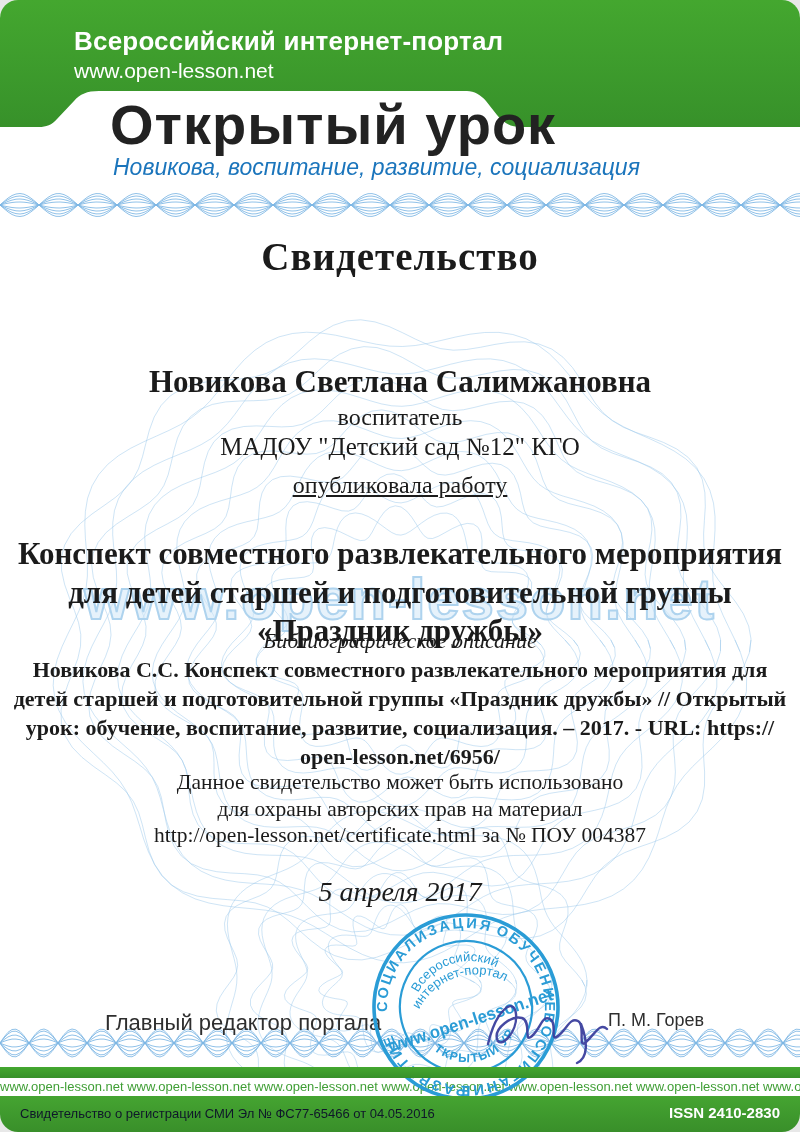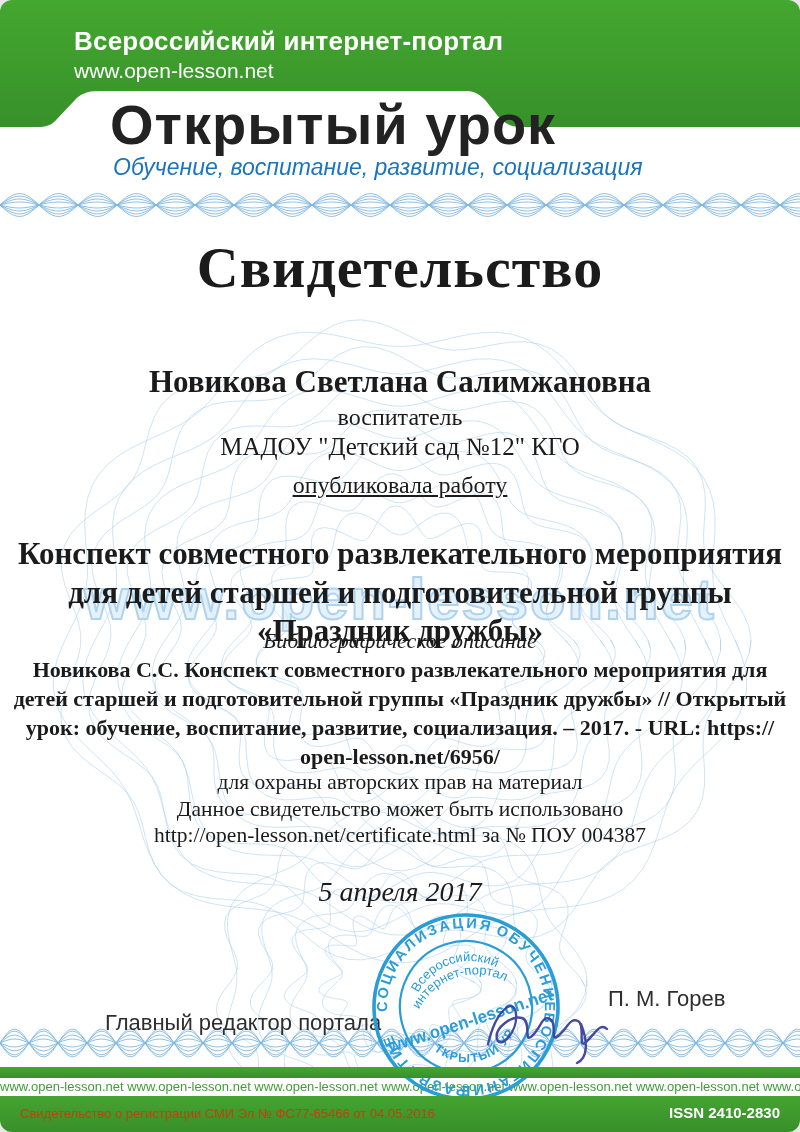--- a/index.html
+++ b/index.html
@@ -1,17 +1,17 @@
 <!DOCTYPE html>
 <html><head>
 <meta charset="utf-8">
 <style>
   html,body{margin:0;padding:0;background:#e8e8e8;}
   .page{position:relative;width:800px;height:1132px;margin:0 auto;background:#ffffff;
-        overflow:hidden;border-radius:12px;font-family:"Liberation Sans",sans-serif;}
+        overflow:hidden;border-radius:18px;font-family:"Liberation Sans",sans-serif;}
   .abs{position:absolute;}
 
   
   .header{top:0;left:0;width:800px;height:190px;z-index:5;}
   .h-portal1{top:26px;left:74px;color:#fff;font-size:26px;font-weight:bold;letter-spacing:.2px;z-index:6;}
   .h-portal2{top:59px;left:74px;color:#fff;font-size:21px;z-index:6;}
   .h-logo{top:92px;left:110px;color:#222;font-size:56px;font-weight:bold;letter-spacing:1px;z-index:6;}
   .h-sub{top:154px;left:113px;color:#1b75bc;font-size:23px;font-style:italic;z-index:6;}
 
   
@@ -19,68 +19,68 @@
   .band-top{top:192px;height:26px;}
   .band-bottom{top:1028px;height:30px;}
   .rosette{top:240px;left:0;width:800px;height:830px;z-index:0;}
   .watermark{top:565px;left:0;width:800px;text-align:center;z-index:1;
              font-size:58px;font-weight:bold;letter-spacing:2px;
              color:rgba(210,232,248,0.55);-webkit-text-stroke:2px #aed3ee;}
 
   
   .serif{font-family:"Liberation Serif",serif;color:#1b1b1b;}
   .ctr{left:0;width:800px;text-align:center;z-index:2;}
-  .cert-title{top:234px;font-size:58px;font-weight:bold;letter-spacing:1px;}
+  .cert-title{top:234px;font-size:39px;font-weight:bold;letter-spacing:1px;}
   .confirm{top:322px;font-size:29px;}
   .name{top:364px;font-size:31px;font-weight:bold;}
   .role{top:404px;font-size:24px;}
   .org{top:433px;font-size:25px;}
   .action{top:472px;font-size:24px;text-decoration:underline;}
   .work-title{top:505px;font-size:31px;font-weight:bold;line-height:38.5px;margin-top:30px;}
   .bib-heading{top:628px;font-size:22px;font-style:italic;}
   .bib-text{top:655px;font-size:22px;font-weight:bold;line-height:29px;}
   .usage{top:769px;font-size:21.5px;line-height:26.5px;}
   .date{top:876px;font-size:28px;font-style:italic;}
 
   
   .sig-role{top:1010px;left:105px;font-size:22px;color:#2e2e2e;z-index:2;}
-  .sig-name{top:986px;left:608px;font-size:22px;color:#2e2e2e;z-index:2;}
+  .sig-name{top:1010px;left:608px;font-size:18px;color:#2e2e2e;z-index:2;}
   .sig-svg{top:992px;left:482px;z-index:4;}
   .stamp-svg{top:908px;left:356px;z-index:3;overflow:visible;}
 
   
   .thin-bar{top:1067px;left:0;width:800px;height:11px;z-index:5;
             background:linear-gradient(#44a72f,#37912a);}
   .url-strip{top:1078px;left:0;width:800px;height:18px;z-index:2;background:#fff;
              overflow:hidden;text-align:center;white-space:nowrap;
              font-size:13px;line-height:18px;color:#3f9e35;}
   .footer-bar{top:1096px;left:0;width:800px;height:36px;z-index:5;
               background:linear-gradient(#45a431,#398f2a);}
-  .f-reg{top:1106px;left:20px;color:#c2410c;font-size:13px;z-index:6;}
+  .f-reg{top:1106px;left:20px;color:#0f172a;font-size:13px;z-index:6;}
   .f-issn{top:1104px;right:20px;color:#fff;font-size:15px;font-weight:bold;z-index:6;}
 </style>
 </head>
 <body>
 
 <div class="page">
 
   <svg class="abs header" width="800" height="190" viewBox="0 0 800 190">
     <defs>
       <linearGradient id="hgrad" x1="0" y1="0" x2="0" y2="1">
         <stop offset="0" stop-color="#44a72f"></stop>
           <stop offset="1" stop-color="#37912a"></stop>
       </linearGradient>
     </defs>
     <path fill="url(#hgrad)" d="M0,0 H800 V127 H521 C509,127 503,122 497,115 L486,101 C481,95 474,91 467,91
          H99 C87,91 80,94 74,101 L57,119 C52,125 46,127 39,127 H0 Z"></path>
   </svg>
   <div class="abs h-portal1">Всероссийский интернет-портал</div>
   <div class="abs h-portal2">www.open-lesson.net</div>
   <div class="abs h-logo">Открытый урок</div>
-  <div class="abs h-sub">Обучение, воспитание, развитие, социализация</div>
+  <div class="abs h-sub">Новикова, воспитание, развитие, социализация</div>
 
   <div class="abs gband band-top">
     <svg id="bandTop" width="800" height="26">
         <path d="M0 13.0 L4 14.0 L8 14.8 L12 15.5 L16 15.9 L20 16.0 L24 15.8 L28 15.3 L32 14.6 L36 13.7 L40 12.8 L44 11.8 L48 11.0 L52 10.4 L56 10.1 L60 10.0 L64 10.3 L68 10.8 L72 11.6 L76 12.5 L80 13.5 L84 14.4 L88 15.2 L92 15.7 L96 16.0 L100 15.9 L104 15.6 L108 15.0 L112 14.2 L116 13.2 L120 12.3 L124 11.4 L128 10.7 L132 10.2 L136 10.0 L140 10.1 L144 10.5 L148 11.2 L152 12.0 L156 13.0 L160 14.0 L164 14.8 L168 15.5 L172 15.9 L176 16.0 L180 15.8 L184 15.3 L188 14.6 L192 13.7 L196 12.8 L200 11.8 L204 11.0 L208 10.4 L212 10.1 L216 10.0 L220 10.3 L224 10.8 L228 11.6 L232 12.5 L236 13.5 L240 14.4 L244 15.2 L248 15.7 L252 16.0 L256 15.9 L260 15.6 L264 15.0 L268 14.2 L272 13.2 L276 12.3 L280 11.4 L284 10.7 L288 10.2 L292 10.0 L296 10.1 L300 10.5 L304 11.2 L308 12.0 L312 13.0 L316 14.0 L320 14.8 L324 15.5 L328 15.9 L332 16.0 L336 15.8 L340 15.3 L344 14.6 L348 13.7 L352 12.8 L356 11.8 L360 11.0 L364 10.4 L368 10.1 L372 10.0 L376 10.3 L380 10.8 L384 11.6 L388 12.5 L392 13.5 L396 14.4 L400 15.2 L404 15.7 L408 16.0 L412 15.9 L416 15.6 L420 15.0 L424 14.2 L428 13.2 L432 12.3 L436 11.4 L440 10.7 L444 10.2 L448 10.0 L452 10.1 L456 10.5 L460 11.2 L464 12.0 L468 13.0 L472 14.0 L476 14.8 L480 15.5 L484 15.9 L488 16.0 L492 15.8 L496 15.3 L500 14.6 L504 13.7 L508 12.8 L512 11.8 L516 11.0 L520 10.4 L524 10.1 L528 10.0 L532 10.3 L536 10.8 L540 11.6 L544 12.5 L548 13.5 L552 14.4 L556 15.2 L560 15.7 L564 16.0 L568 15.9 L572 15.6 L576 15.0 L580 14.2 L584 13.2 L588 12.3 L592 11.4 L596 10.7 L600 10.2 L604 10.0 L608 10.1 L612 10.5 L616 11.2 L620 12.0 L624 13.0 L628 14.0 L632 14.8 L636 15.5 L640 15.9 L644 16.0 L648 15.8 L652 15.3 L656 14.6 L660 13.7 L664 12.8 L668 11.8 L672 11.0 L676 10.4 L680 10.1 L684 10.0 L688 10.3 L692 10.8 L696 11.6 L700 12.5 L704 13.5 L708 14.4 L712 15.2 L716 15.7 L720 16.0 L724 15.9 L728 15.6 L732 15.0 L736 14.2 L740 13.2 L744 12.3 L748 11.4 L752 10.7 L756 10.2 L760 10.0 L764 10.1 L768 10.5 L772 11.2 L776 12.0 L780 13.0 L784 14.0 L788 14.8 L792 15.5 L796 15.9 L800 16.0" fill="none" stroke="#7db6e4" stroke-width="1" opacity="0.85"></path>
         <path d="M0 13.0 L4 12.0 L8 11.2 L12 10.5 L16 10.1 L20 10.0 L24 10.2 L28 10.7 L32 11.4 L36 12.3 L40 13.2 L44 14.2 L48 15.0 L52 15.6 L56 15.9 L60 16.0 L64 15.7 L68 15.2 L72 14.4 L76 13.5 L80 12.5 L84 11.6 L88 10.8 L92 10.3 L96 10.0 L100 10.1 L104 10.4 L108 11.0 L112 11.8 L116 12.8 L120 13.7 L124 14.6 L128 15.3 L132 15.8 L136 16.0 L140 15.9 L144 15.5 L148 14.8 L152 14.0 L156 13.0 L160 12.0 L164 11.2 L168 10.5 L172 10.1 L176 10.0 L180 10.2 L184 10.7 L188 11.4 L192 12.3 L196 13.2 L200 14.2 L204 15.0 L208 15.6 L212 15.9 L216 16.0 L220 15.7 L224 15.2 L228 14.4 L232 13.5 L236 12.5 L240 11.6 L244 10.8 L248 10.3 L252 10.0 L256 10.1 L260 10.4 L264 11.0 L268 11.8 L272 12.8 L276 13.7 L280 14.6 L284 15.3 L288 15.8 L292 16.0 L296 15.9 L300 15.5 L304 14.8 L308 14.0 L312 13.0 L316 12.0 L320 11.2 L324 10.5 L328 10.1 L332 10.0 L336 10.2 L340 10.7 L344 11.4 L348 12.3 L352 13.2 L356 14.2 L360 15.0 L364 15.6 L368 15.9 L372 16.0 L376 15.7 L380 15.2 L384 14.4 L388 13.5 L392 12.5 L396 11.6 L400 10.8 L404 10.3 L408 10.0 L412 10.1 L416 10.4 L420 11.0 L424 11.8 L428 12.8 L432 13.7 L436 14.6 L440 15.3 L444 15.8 L448 16.0 L452 15.9 L456 15.5 L460 14.8 L464 14.0 L468 13.0 L472 12.0 L476 11.2 L480 10.5 L484 10.1 L488 10.0 L492 10.2 L496 10.7 L500 11.4 L504 12.3 L508 13.2 L512 14.2 L516 15.0 L520 15.6 L524 15.9 L528 16.0 L532 15.7 L536 15.2 L540 14.4 L544 13.5 L548 12.5 L552 11.6 L556 10.8 L560 10.3 L564 10.0 L568 10.1 L572 10.4 L576 11.0 L580 11.8 L584 12.8 L588 13.7 L592 14.6 L596 15.3 L600 15.8 L604 16.0 L608 15.9 L612 15.5 L616 14.8 L620 14.0 L624 13.0 L628 12.0 L632 11.2 L636 10.5 L640 10.1 L644 10.0 L648 10.2 L652 10.7 L656 11.4 L660 12.3 L664 13.2 L668 14.2 L672 15.0 L676 15.6 L680 15.9 L684 16.0 L688 15.7 L692 15.2 L696 14.4 L700 13.5 L704 12.5 L708 11.6 L712 10.8 L716 10.3 L720 10.0 L724 10.1 L728 10.4 L732 11.0 L736 11.8 L740 12.8 L744 13.7 L748 14.6 L752 15.3 L756 15.8 L760 16.0 L764 15.9 L768 15.5 L772 14.8 L776 14.0 L780 13.0 L784 12.0 L788 11.2 L792 10.5 L796 10.1 L800 10.0" fill="none" stroke="#7db6e4" stroke-width="1" opacity="0.85"></path>
         <path d="M0 13.0 L4 14.9 L8 16.6 L12 17.9 L16 18.8 L20 19.0 L24 18.6 L28 17.6 L32 16.2 L36 14.4 L40 12.5 L44 10.6 L48 9.0 L52 7.8 L56 7.1 L60 7.0 L64 7.6 L68 8.7 L72 10.2 L76 12.0 L80 14.0 L84 15.8 L88 17.3 L92 18.4 L96 19.0 L100 18.9 L104 18.2 L108 17.0 L112 15.4 L116 13.5 L120 11.6 L124 9.8 L128 8.4 L132 7.4 L136 7.0 L140 7.2 L144 8.1 L148 9.4 L152 11.1 L156 13.0 L160 14.9 L164 16.6 L168 17.9 L172 18.8 L176 19.0 L180 18.6 L184 17.6 L188 16.2 L192 14.4 L196 12.5 L200 10.6 L204 9.0 L208 7.8 L212 7.1 L216 7.0 L220 7.6 L224 8.7 L228 10.2 L232 12.0 L236 14.0 L240 15.8 L244 17.3 L248 18.4 L252 19.0 L256 18.9 L260 18.2 L264 17.0 L268 15.4 L272 13.5 L276 11.6 L280 9.8 L284 8.4 L288 7.4 L292 7.0 L296 7.2 L300 8.1 L304 9.4 L308 11.1 L312 13.0 L316 14.9 L320 16.6 L324 17.9 L328 18.8 L332 19.0 L336 18.6 L340 17.6 L344 16.2 L348 14.4 L352 12.5 L356 10.6 L360 9.0 L364 7.8 L368 7.1 L372 7.0 L376 7.6 L380 8.7 L384 10.2 L388 12.0 L392 14.0 L396 15.8 L400 17.3 L404 18.4 L408 19.0 L412 18.9 L416 18.2 L420 17.0 L424 15.4 L428 13.5 L432 11.6 L436 9.8 L440 8.4 L444 7.4 L448 7.0 L452 7.2 L456 8.1 L460 9.4 L464 11.1 L468 13.0 L472 14.9 L476 16.6 L480 17.9 L484 18.8 L488 19.0 L492 18.6 L496 17.6 L500 16.2 L504 14.4 L508 12.5 L512 10.6 L516 9.0 L520 7.8 L524 7.1 L528 7.0 L532 7.6 L536 8.7 L540 10.2 L544 12.0 L548 14.0 L552 15.8 L556 17.3 L560 18.4 L564 19.0 L568 18.9 L572 18.2 L576 17.0 L580 15.4 L584 13.5 L588 11.6 L592 9.8 L596 8.4 L600 7.4 L604 7.0 L608 7.2 L612 8.1 L616 9.4 L620 11.1 L624 13.0 L628 14.9 L632 16.6 L636 17.9 L640 18.8 L644 19.0 L648 18.6 L652 17.6 L656 16.2 L660 14.4 L664 12.5 L668 10.6 L672 9.0 L676 7.8 L680 7.1 L684 7.0 L688 7.6 L692 8.7 L696 10.2 L700 12.0 L704 14.0 L708 15.8 L712 17.3 L716 18.4 L720 19.0 L724 18.9 L728 18.2 L732 17.0 L736 15.4 L740 13.5 L744 11.6 L748 9.8 L752 8.4 L756 7.4 L760 7.0 L764 7.2 L768 8.1 L772 9.4 L776 11.1 L780 13.0 L784 14.9 L788 16.6 L792 17.9 L796 18.8 L800 19.0" fill="none" stroke="#7db6e4" stroke-width="1" opacity="0.85"></path>
         <path d="M0 13.0 L4 11.1 L8 9.4 L12 8.1 L16 7.2 L20 7.0 L24 7.4 L28 8.4 L32 9.8 L36 11.6 L40 13.5 L44 15.4 L48 17.0 L52 18.2 L56 18.9 L60 19.0 L64 18.4 L68 17.3 L72 15.8 L76 14.0 L80 12.0 L84 10.2 L88 8.7 L92 7.6 L96 7.0 L100 7.1 L104 7.8 L108 9.0 L112 10.6 L116 12.5 L120 14.4 L124 16.2 L128 17.6 L132 18.6 L136 19.0 L140 18.8 L144 17.9 L148 16.6 L152 14.9 L156 13.0 L160 11.1 L164 9.4 L168 8.1 L172 7.2 L176 7.0 L180 7.4 L184 8.4 L188 9.8 L192 11.6 L196 13.5 L200 15.4 L204 17.0 L208 18.2 L212 18.9 L216 19.0 L220 18.4 L224 17.3 L228 15.8 L232 14.0 L236 12.0 L240 10.2 L244 8.7 L248 7.6 L252 7.0 L256 7.1 L260 7.8 L264 9.0 L268 10.6 L272 12.5 L276 14.4 L280 16.2 L284 17.6 L288 18.6 L292 19.0 L296 18.8 L300 17.9 L304 16.6 L308 14.9 L312 13.0 L316 11.1 L320 9.4 L324 8.1 L328 7.2 L332 7.0 L336 7.4 L340 8.4 L344 9.8 L348 11.6 L352 13.5 L356 15.4 L360 17.0 L364 18.2 L368 18.9 L372 19.0 L376 18.4 L380 17.3 L384 15.8 L388 14.0 L392 12.0 L396 10.2 L400 8.7 L404 7.6 L408 7.0 L412 7.1 L416 7.8 L420 9.0 L424 10.6 L428 12.5 L432 14.4 L436 16.2 L440 17.6 L444 18.6 L448 19.0 L452 18.8 L456 17.9 L460 16.6 L464 14.9 L468 13.0 L472 11.1 L476 9.4 L480 8.1 L484 7.2 L488 7.0 L492 7.4 L496 8.4 L500 9.8 L504 11.6 L508 13.5 L512 15.4 L516 17.0 L520 18.2 L524 18.9 L528 19.0 L532 18.4 L536 17.3 L540 15.8 L544 14.0 L548 12.0 L552 10.2 L556 8.7 L560 7.6 L564 7.0 L568 7.1 L572 7.8 L576 9.0 L580 10.6 L584 12.5 L588 14.4 L592 16.2 L596 17.6 L600 18.6 L604 19.0 L608 18.8 L612 17.9 L616 16.6 L620 14.9 L624 13.0 L628 11.1 L632 9.4 L636 8.1 L640 7.2 L644 7.0 L648 7.4 L652 8.4 L656 9.8 L660 11.6 L664 13.5 L668 15.4 L672 17.0 L676 18.2 L680 18.9 L684 19.0 L688 18.4 L692 17.3 L696 15.8 L700 14.0 L704 12.0 L708 10.2 L712 8.7 L716 7.6 L720 7.0 L724 7.1 L728 7.8 L732 9.0 L736 10.6 L740 12.5 L744 14.4 L748 16.2 L752 17.6 L756 18.6 L760 19.0 L764 18.8 L768 17.9 L772 16.6 L776 14.9 L780 13.0 L784 11.1 L788 9.4 L792 8.1 L796 7.2 L800 7.0" fill="none" stroke="#7db6e4" stroke-width="1" opacity="0.85"></path>
         <path d="M0 13.0 L4 15.9 L8 18.4 L12 20.4 L16 21.6 L20 22.0 L24 21.4 L28 20.0 L32 17.8 L36 15.2 L40 12.3 L44 9.5 L48 7.0 L52 5.2 L56 4.2 L60 4.1 L64 4.9 L68 6.5 L72 8.8 L76 11.6 L80 14.4 L84 17.2 L88 19.5 L92 21.1 L96 21.9 L100 21.8 L104 20.8 L108 19.0 L112 16.5 L116 13.7 L120 10.8 L124 8.2 L128 6.0 L132 4.6 L136 4.0 L140 4.4 L144 5.6 L148 7.6 L152 10.1 L156 13.0 L160 15.9 L164 18.4 L168 20.4 L172 21.6 L176 22.0 L180 21.4 L184 20.0 L188 17.8 L192 15.2 L196 12.3 L200 9.5 L204 7.0 L208 5.2 L212 4.2 L216 4.1 L220 4.9 L224 6.5 L228 8.8 L232 11.6 L236 14.4 L240 17.2 L244 19.5 L248 21.1 L252 21.9 L256 21.8 L260 20.8 L264 19.0 L268 16.5 L272 13.7 L276 10.8 L280 8.2 L284 6.0 L288 4.6 L292 4.0 L296 4.4 L300 5.6 L304 7.6 L308 10.1 L312 13.0 L316 15.9 L320 18.4 L324 20.4 L328 21.6 L332 22.0 L336 21.4 L340 20.0 L344 17.8 L348 15.2 L352 12.3 L356 9.5 L360 7.0 L364 5.2 L368 4.2 L372 4.1 L376 4.9 L380 6.5 L384 8.8 L388 11.6 L392 14.4 L396 17.2 L400 19.5 L404 21.1 L408 21.9 L412 21.8 L416 20.8 L420 19.0 L424 16.5 L428 13.7 L432 10.8 L436 8.2 L440 6.0 L444 4.6 L448 4.0 L452 4.4 L456 5.6 L460 7.6 L464 10.1 L468 13.0 L472 15.9 L476 18.4 L480 20.4 L484 21.6 L488 22.0 L492 21.4 L496 20.0 L500 17.8 L504 15.2 L508 12.3 L512 9.5 L516 7.0 L520 5.2 L524 4.2 L528 4.1 L532 4.9 L536 6.5 L540 8.8 L544 11.6 L548 14.4 L552 17.2 L556 19.5 L560 21.1 L564 21.9 L568 21.8 L572 20.8 L576 19.0 L580 16.5 L584 13.7 L588 10.8 L592 8.2 L596 6.0 L600 4.6 L604 4.0 L608 4.4 L612 5.6 L616 7.6 L620 10.1 L624 13.0 L628 15.9 L632 18.4 L636 20.4 L640 21.6 L644 22.0 L648 21.4 L652 20.0 L656 17.8 L660 15.2 L664 12.3 L668 9.5 L672 7.0 L676 5.2 L680 4.2 L684 4.1 L688 4.9 L692 6.5 L696 8.8 L700 11.6 L704 14.4 L708 17.2 L712 19.5 L716 21.1 L720 21.9 L724 21.8 L728 20.8 L732 19.0 L736 16.5 L740 13.7 L744 10.8 L748 8.2 L752 6.0 L756 4.6 L760 4.0 L764 4.4 L768 5.6 L772 7.6 L776 10.1 L780 13.0 L784 15.9 L788 18.4 L792 20.4 L796 21.6 L800 22.0" fill="none" stroke="#7db6e4" stroke-width="1" opacity="0.85"></path>
         <path d="M0 13.0 L4 10.1 L8 7.6 L12 5.6 L16 4.4 L20 4.0 L24 4.6 L28 6.0 L32 8.2 L36 10.8 L40 13.7 L44 16.5 L48 19.0 L52 20.8 L56 21.8 L60 21.9 L64 21.1 L68 19.5 L72 17.2 L76 14.4 L80 11.6 L84 8.8 L88 6.5 L92 4.9 L96 4.1 L100 4.2 L104 5.2 L108 7.0 L112 9.5 L116 12.3 L120 15.2 L124 17.8 L128 20.0 L132 21.4 L136 22.0 L140 21.6 L144 20.4 L148 18.4 L152 15.9 L156 13.0 L160 10.1 L164 7.6 L168 5.6 L172 4.4 L176 4.0 L180 4.6 L184 6.0 L188 8.2 L192 10.8 L196 13.7 L200 16.5 L204 19.0 L208 20.8 L212 21.8 L216 21.9 L220 21.1 L224 19.5 L228 17.2 L232 14.4 L236 11.6 L240 8.8 L244 6.5 L248 4.9 L252 4.1 L256 4.2 L260 5.2 L264 7.0 L268 9.5 L272 12.3 L276 15.2 L280 17.8 L284 20.0 L288 21.4 L292 22.0 L296 21.6 L300 20.4 L304 18.4 L308 15.9 L312 13.0 L316 10.1 L320 7.6 L324 5.6 L328 4.4 L332 4.0 L336 4.6 L340 6.0 L344 8.2 L348 10.8 L352 13.7 L356 16.5 L360 19.0 L364 20.8 L368 21.8 L372 21.9 L376 21.1 L380 19.5 L384 17.2 L388 14.4 L392 11.6 L396 8.8 L400 6.5 L404 4.9 L408 4.1 L412 4.2 L416 5.2 L420 7.0 L424 9.5 L428 12.3 L432 15.2 L436 17.8 L440 20.0 L444 21.4 L448 22.0 L452 21.6 L456 20.4 L460 18.4 L464 15.9 L468 13.0 L472 10.1 L476 7.6 L480 5.6 L484 4.4 L488 4.0 L492 4.6 L496 6.0 L500 8.2 L504 10.8 L508 13.7 L512 16.5 L516 19.0 L520 20.8 L524 21.8 L528 21.9 L532 21.1 L536 19.5 L540 17.2 L544 14.4 L548 11.6 L552 8.8 L556 6.5 L560 4.9 L564 4.1 L568 4.2 L572 5.2 L576 7.0 L580 9.5 L584 12.3 L588 15.2 L592 17.8 L596 20.0 L600 21.4 L604 22.0 L608 21.6 L612 20.4 L616 18.4 L620 15.9 L624 13.0 L628 10.1 L632 7.6 L636 5.6 L640 4.4 L644 4.0 L648 4.6 L652 6.0 L656 8.2 L660 10.8 L664 13.7 L668 16.5 L672 19.0 L676 20.8 L680 21.8 L684 21.9 L688 21.1 L692 19.5 L696 17.2 L700 14.4 L704 11.6 L708 8.8 L712 6.5 L716 4.9 L720 4.1 L724 4.2 L728 5.2 L732 7.0 L736 9.5 L740 12.3 L744 15.2 L748 17.8 L752 20.0 L756 21.4 L760 22.0 L764 21.6 L768 20.4 L772 18.4 L776 15.9 L780 13.0 L784 10.1 L788 7.6 L792 5.6 L796 4.4 L800 4.0" fill="none" stroke="#7db6e4" stroke-width="1" opacity="0.85"></path>
         <path d="M0 13.0 L4 16.6 L8 19.9 L12 22.5 L16 24.0 L20 24.5 L24 23.8 L28 21.9 L32 19.1 L36 15.8 L40 12.1 L44 8.5 L48 5.4 L52 3.0 L56 1.7 L60 1.6 L64 2.6 L68 4.7 L72 7.7 L76 11.2 L80 14.8 L84 18.3 L88 21.3 L92 23.4 L96 24.4 L100 24.3 L104 23.0 L108 20.6 L112 17.5 L116 13.9 L120 10.2 L124 6.9 L128 4.1 L132 2.2 L136 1.5 L140 2.0 L144 3.5 L148 6.1 L152 9.4 L156 13.0 L160 16.6 L164 19.9 L168 22.5 L172 24.0 L176 24.5 L180 23.8 L184 21.9 L188 19.1 L192 15.8 L196 12.1 L200 8.5 L204 5.4 L208 3.0 L212 1.7 L216 1.6 L220 2.6 L224 4.7 L228 7.7 L232 11.2 L236 14.8 L240 18.3 L244 21.3 L248 23.4 L252 24.4 L256 24.3 L260 23.0 L264 20.6 L268 17.5 L272 13.9 L276 10.2 L280 6.9 L284 4.1 L288 2.2 L292 1.5 L296 2.0 L300 3.5 L304 6.1 L308 9.4 L312 13.0 L316 16.6 L320 19.9 L324 22.5 L328 24.0 L332 24.5 L336 23.8 L340 21.9 L344 19.1 L348 15.8 L352 12.1 L356 8.5 L360 5.4 L364 3.0 L368 1.7 L372 1.6 L376 2.6 L380 4.7 L384 7.7 L388 11.2 L392 14.8 L396 18.3 L400 21.3 L404 23.4 L408 24.4 L412 24.3 L416 23.0 L420 20.6 L424 17.5 L428 13.9 L432 10.2 L436 6.9 L440 4.1 L444 2.2 L448 1.5 L452 2.0 L456 3.5 L460 6.1 L464 9.4 L468 13.0 L472 16.6 L476 19.9 L480 22.5 L484 24.0 L488 24.5 L492 23.8 L496 21.9 L500 19.1 L504 15.8 L508 12.1 L512 8.5 L516 5.4 L520 3.0 L524 1.7 L528 1.6 L532 2.6 L536 4.7 L540 7.7 L544 11.2 L548 14.8 L552 18.3 L556 21.3 L560 23.4 L564 24.4 L568 24.3 L572 23.0 L576 20.6 L580 17.5 L584 13.9 L588 10.2 L592 6.9 L596 4.1 L600 2.2 L604 1.5 L608 2.0 L612 3.5 L616 6.1 L620 9.4 L624 13.0 L628 16.6 L632 19.9 L636 22.5 L640 24.0 L644 24.5 L648 23.8 L652 21.9 L656 19.1 L660 15.8 L664 12.1 L668 8.5 L672 5.4 L676 3.0 L680 1.7 L684 1.6 L688 2.6 L692 4.7 L696 7.7 L700 11.2 L704 14.8 L708 18.3 L712 21.3 L716 23.4 L720 24.4 L724 24.3 L728 23.0 L732 20.6 L736 17.5 L740 13.9 L744 10.2 L748 6.9 L752 4.1 L756 2.2 L760 1.5 L764 2.0 L768 3.5 L772 6.1 L776 9.4 L780 13.0 L784 16.6 L788 19.9 L792 22.5 L796 24.0 L800 24.5" fill="none" stroke="#7db6e4" stroke-width="1" opacity="0.85"></path>
@@ -141,22 +141,22 @@
 
   <div class="abs ctr serif bib-heading">Библиографическое описание</div>
   <div class="abs ctr serif bib-text">
     <div>Новикова С.С. Конспект совместного развлекательного мероприятия для</div>
     <div>детей старшей и подготовительной группы «Праздник дружбы» // Открытый</div>
     <div>урок: обучение, воспитание, развитие, социализация. – 2017. - URL: https://</div>
     <div>open-lesson.net/6956/</div>
   </div>
 
   <div class="abs ctr serif usage">
+    <div>Данное свидетельство может быть использовано</div>
     <div>для охраны авторских прав на материал</div>
-    <div>Данное свидетельство может быть использовано</div>
     <div>http://open-lesson.net/certificate.html за № ПОУ 004387</div>
   </div>
 
   <div class="abs ctr serif date">5 апреля 2017</div>
 
   <div class="abs sig-role">Главный редактор портала</div>
   <div class="abs sig-name">П. М. Горев</div>
 
   <svg class="abs sig-svg" width="130" height="75" viewBox="0 0 130 75">
     <path d="M6,52 C14,18 32,4 34,22 C36,40 18,58 15,47 C12,36 30,23 40,26

